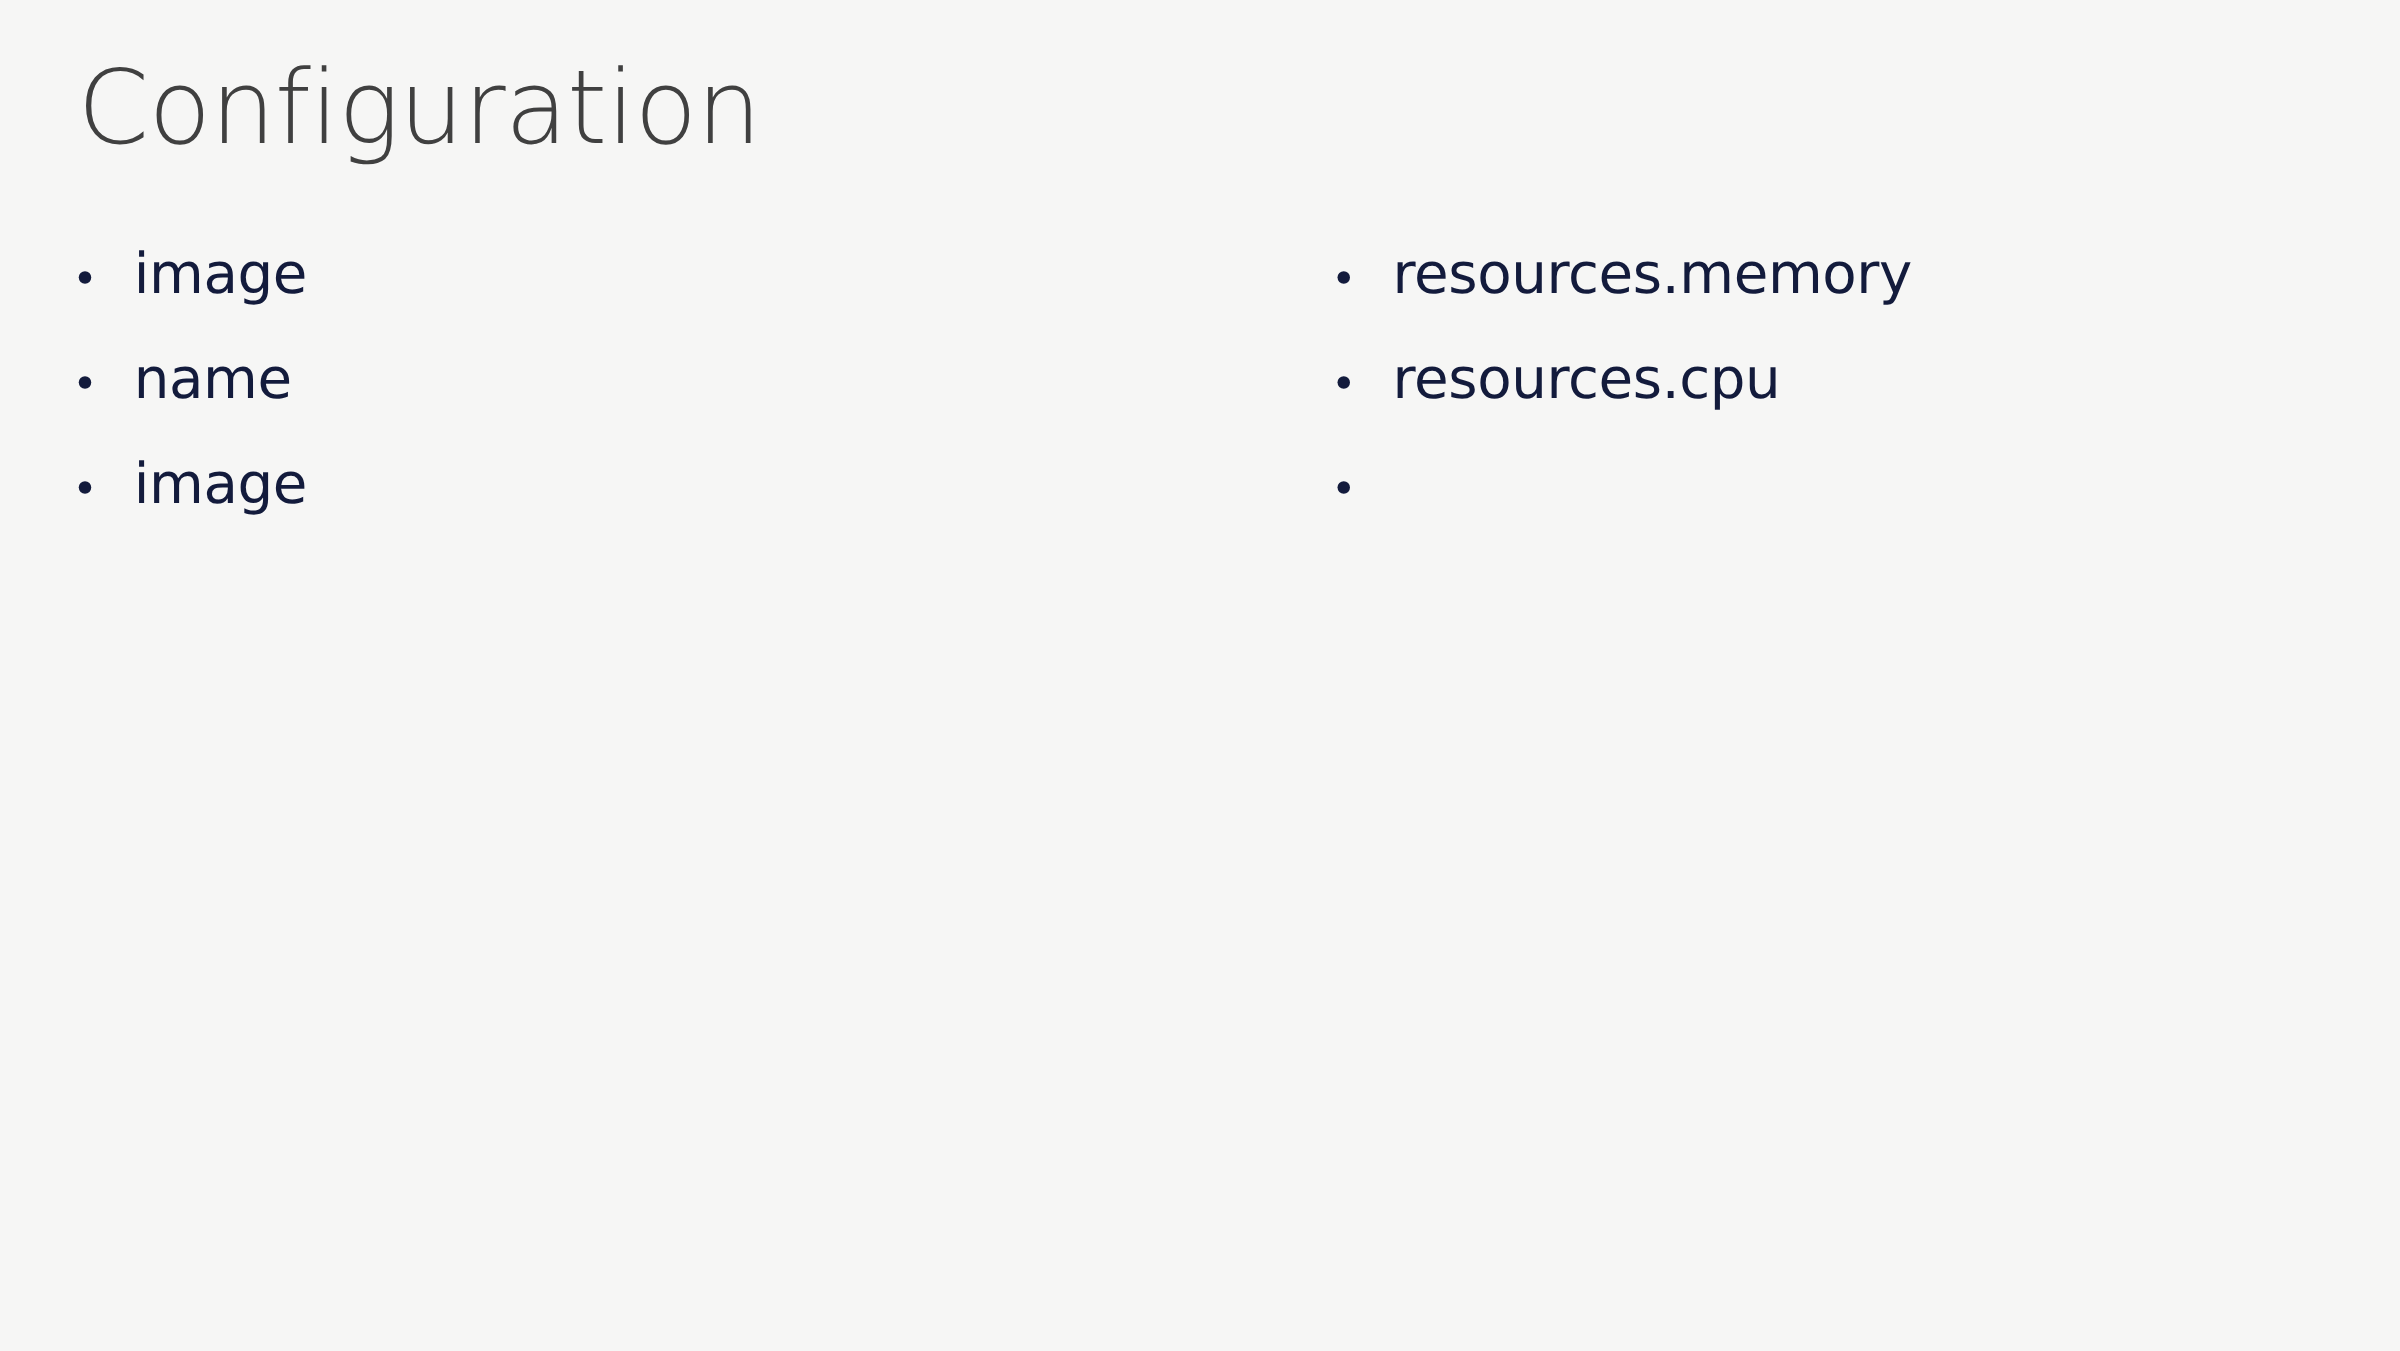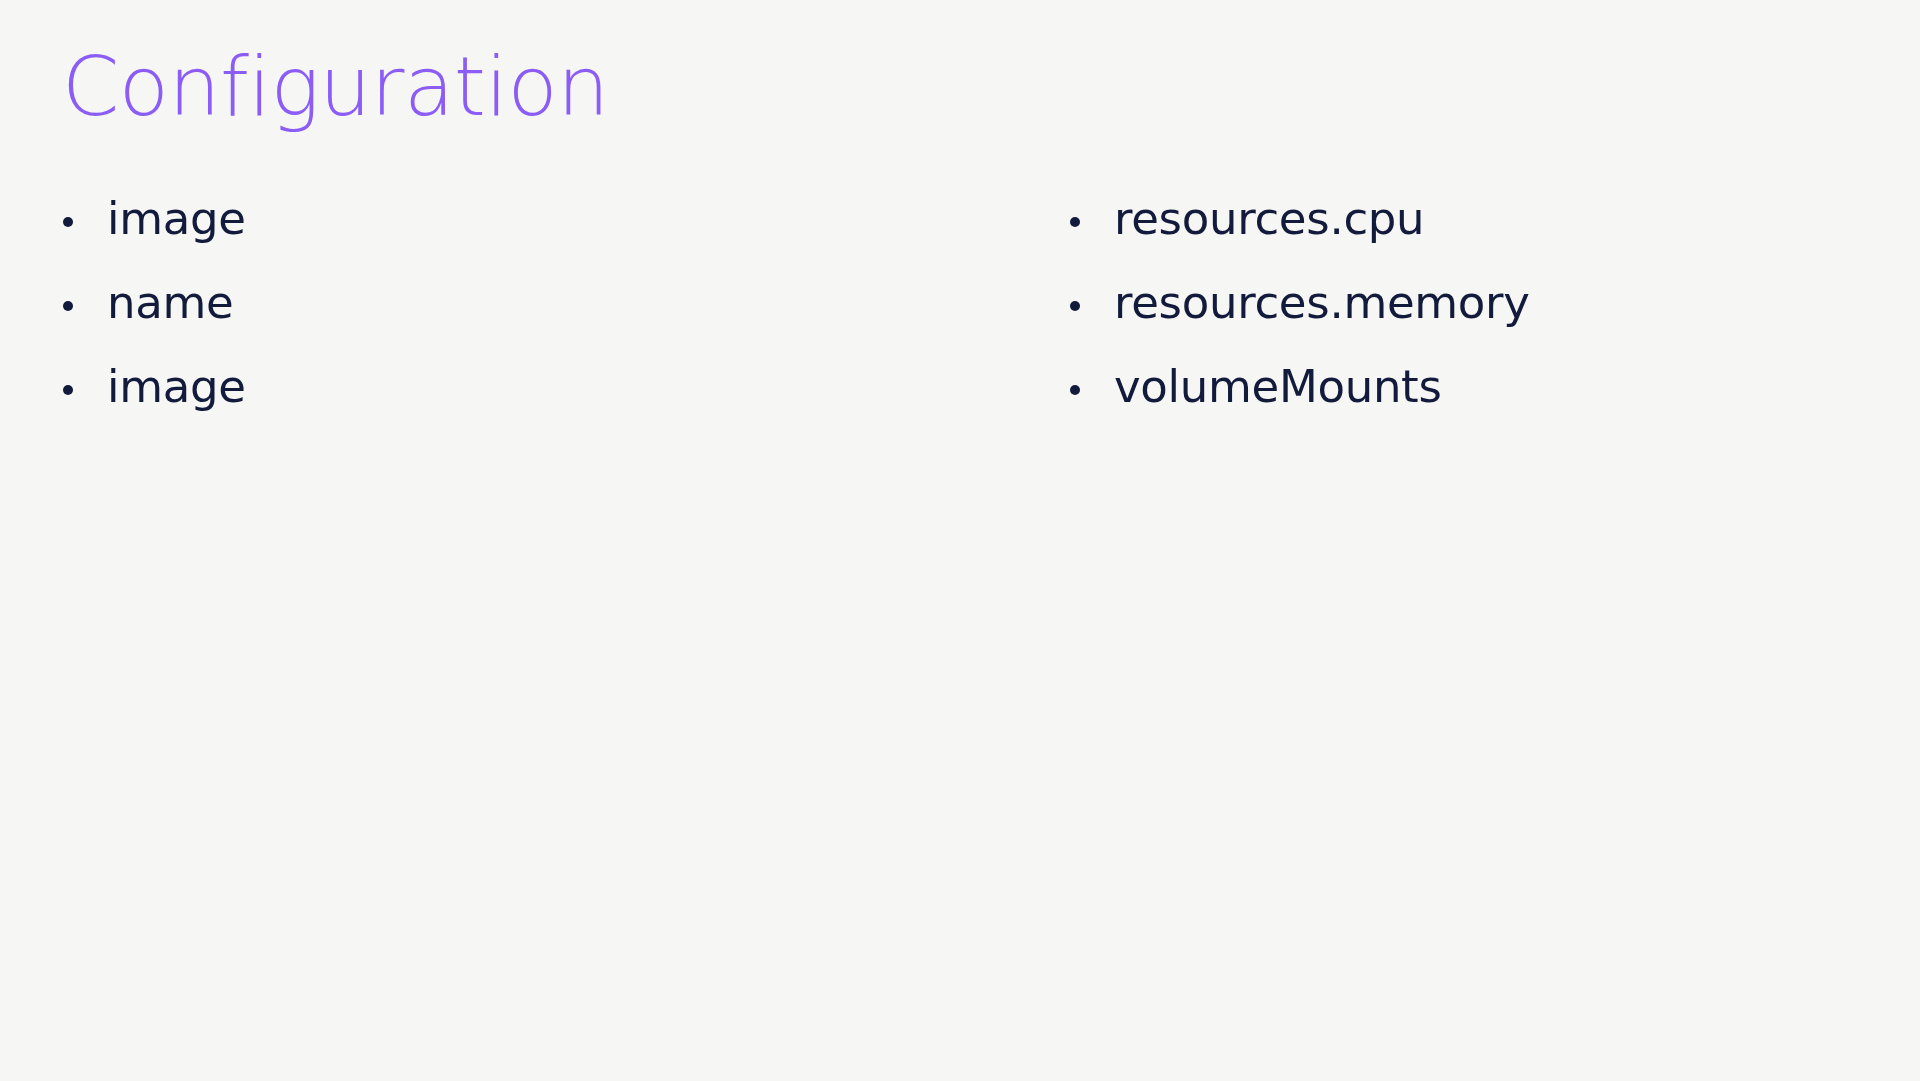--- a/index.html
+++ b/index.html
@@ -24,21 +24,21 @@
 
   
   .slide-title {
     position: absolute;
     left: 62px;
     top: 46px;
     font-size: 82px;
     line-height: 1.0;
     font-weight: 300;
     letter-spacing: -0.5px;
-    color: #8b5cf6;
+    color: #404040;
     white-space: nowrap;
     font-family: "DejaVu Sans", sans-serif;
   }
 
   
   .body-area {
     position: absolute;
     left: 0;
     top: 196px;
     width: 1920px;
@@ -115,31 +115,30 @@
 
 
       </ul>
     </div>
 
     <div class="bullet-column right">
       <ul class="bullet-list">
 
         <li class="bullet-item">
           <span class="bullet-dot"></span>
+          <span class="bullet-label">resources.memory</span>
+        </li>
+
+        <li class="bullet-item">
+          <span class="bullet-dot"></span>
           <span class="bullet-label">resources.cpu</span>
         </li>
 
         <li class="bullet-item">
           <span class="bullet-dot"></span>
-          <span class="bullet-label">resources.memory</span>
-        </li>
-
-        <li class="bullet-item">
-          <span class="bullet-dot"></span>
-          <span class="bullet-label">volumeMounts</span>
         </li>
 
 
       </ul>
     </div>
 
   </div>
 </div>
 
 </body></html>

